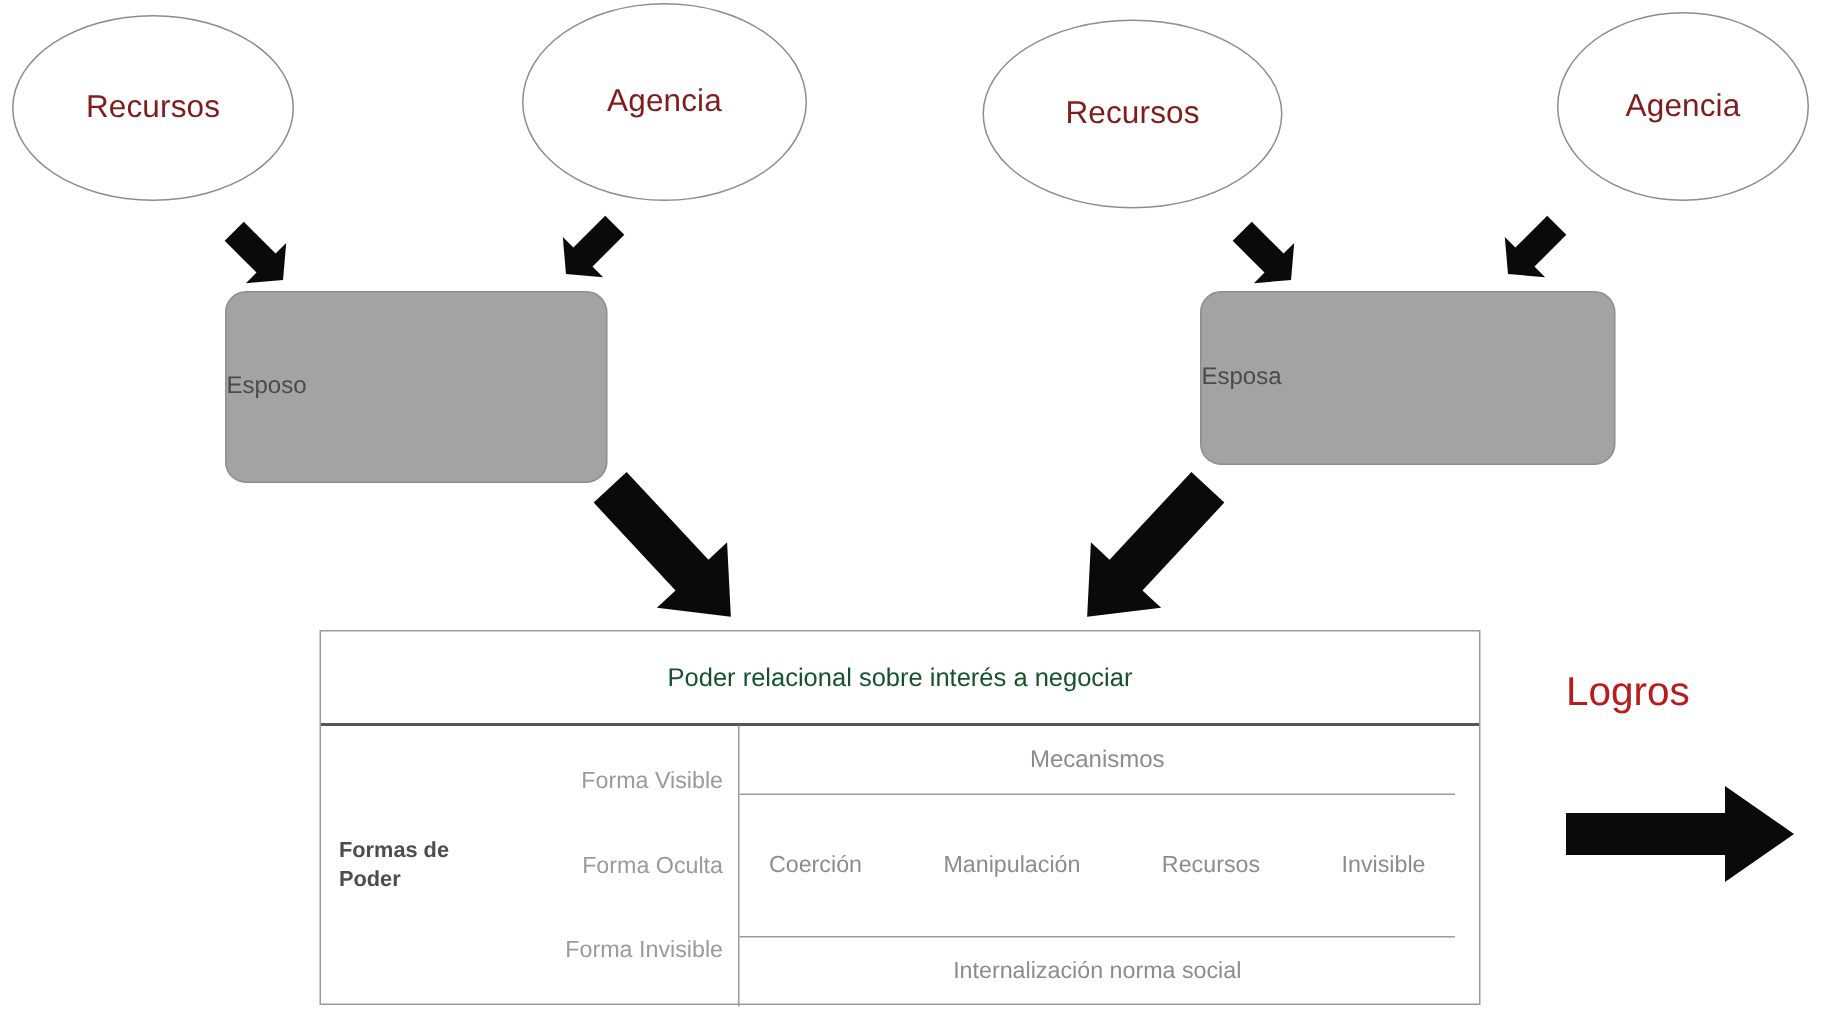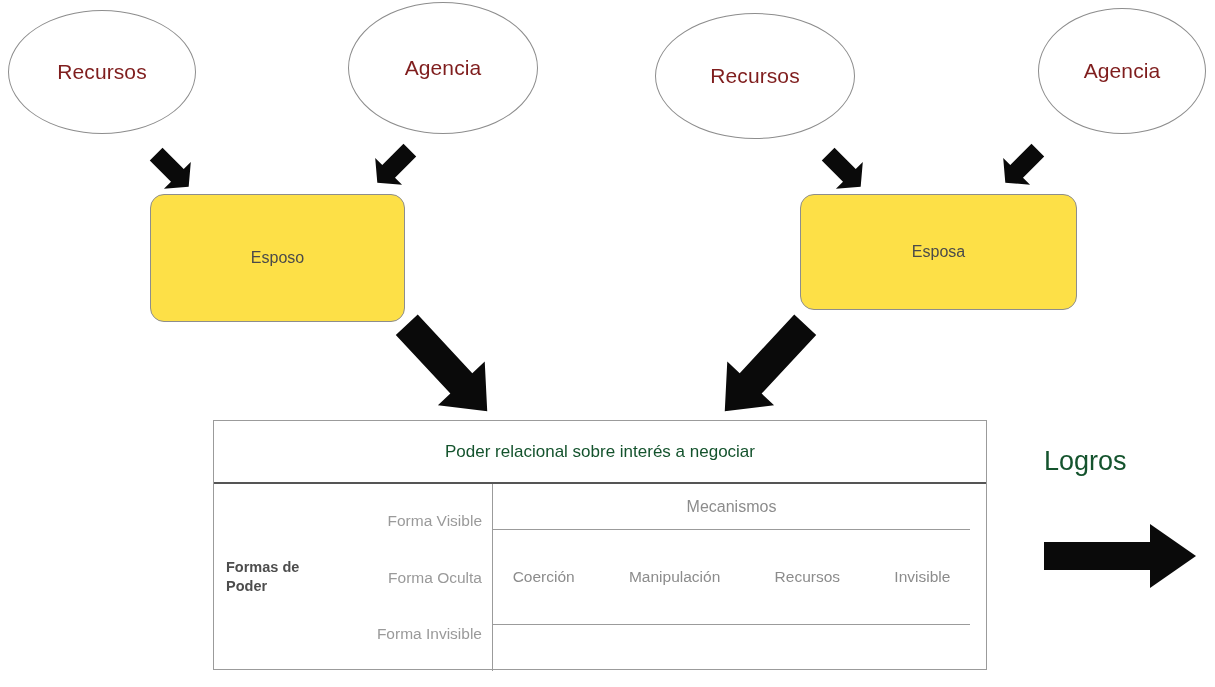--- a/index.html
+++ b/index.html
@@ -32,24 +32,23 @@
     color: #7f1d1d;
     letter-spacing: .1px;
     white-space: nowrap;
   }
 
   
   .personbox {
     position: absolute;
     border: 1.7px solid #8d8d8d;
     border-radius: 14px;
-    background: #fde047;
-    display: flex;
-    align-items: center;
-    justify-content: center;
+    background: #a3a3a3;
+    display: flex;
+    align-items: center;
     box-sizing: border-box;
   }
   .personbox .lbl {
     font-size: 16px;
     color: #4a4a4a;
     white-space: nowrap;
   }
 
   
   .arrow {
@@ -182,21 +181,21 @@
     color: #8c8c8c;
     white-space: nowrap;
   }
 
   
   #logros-label {
     position: absolute;
     left: 1044px;
     top: 446px;
     font-size: 27px;
-    color: #14532d;
+    color: #b91c1c;
     white-space: nowrap;
   }
   #logros-arrow {
     position: absolute;
     left: 1040px;
     top: 520px;
   }
 </style>
 </head>
 <body>
@@ -293,20 +292,23 @@
       <div id="mech-cell">
         <div id="mech-title">
           <span class="lbl">Mecanismos</span>
         </div>
         <div id="mech-items">
           <span class="mech">Coerción</span>
           <span class="mech">Manipulación</span>
           <span class="mech">Recursos</span>
           <span class="mech">Invisible</span>
         </div>
+        <div id="internal-row">
+          <span class="lbl">Internalización norma social</span>
+        </div>
       </div>
 
     </div>
   </div>
 
   <div id="logros-label">Logros</div>
 
   <div id="logros-arrow" class="arrow">
     <svg width="160" height="72" viewBox="0 0 160 72">
       <path d="M4 22 L110 22 L110 4 L156 36 L110 68 L110 50 L4 50 Z" fill="#0a0a0a"></path>

